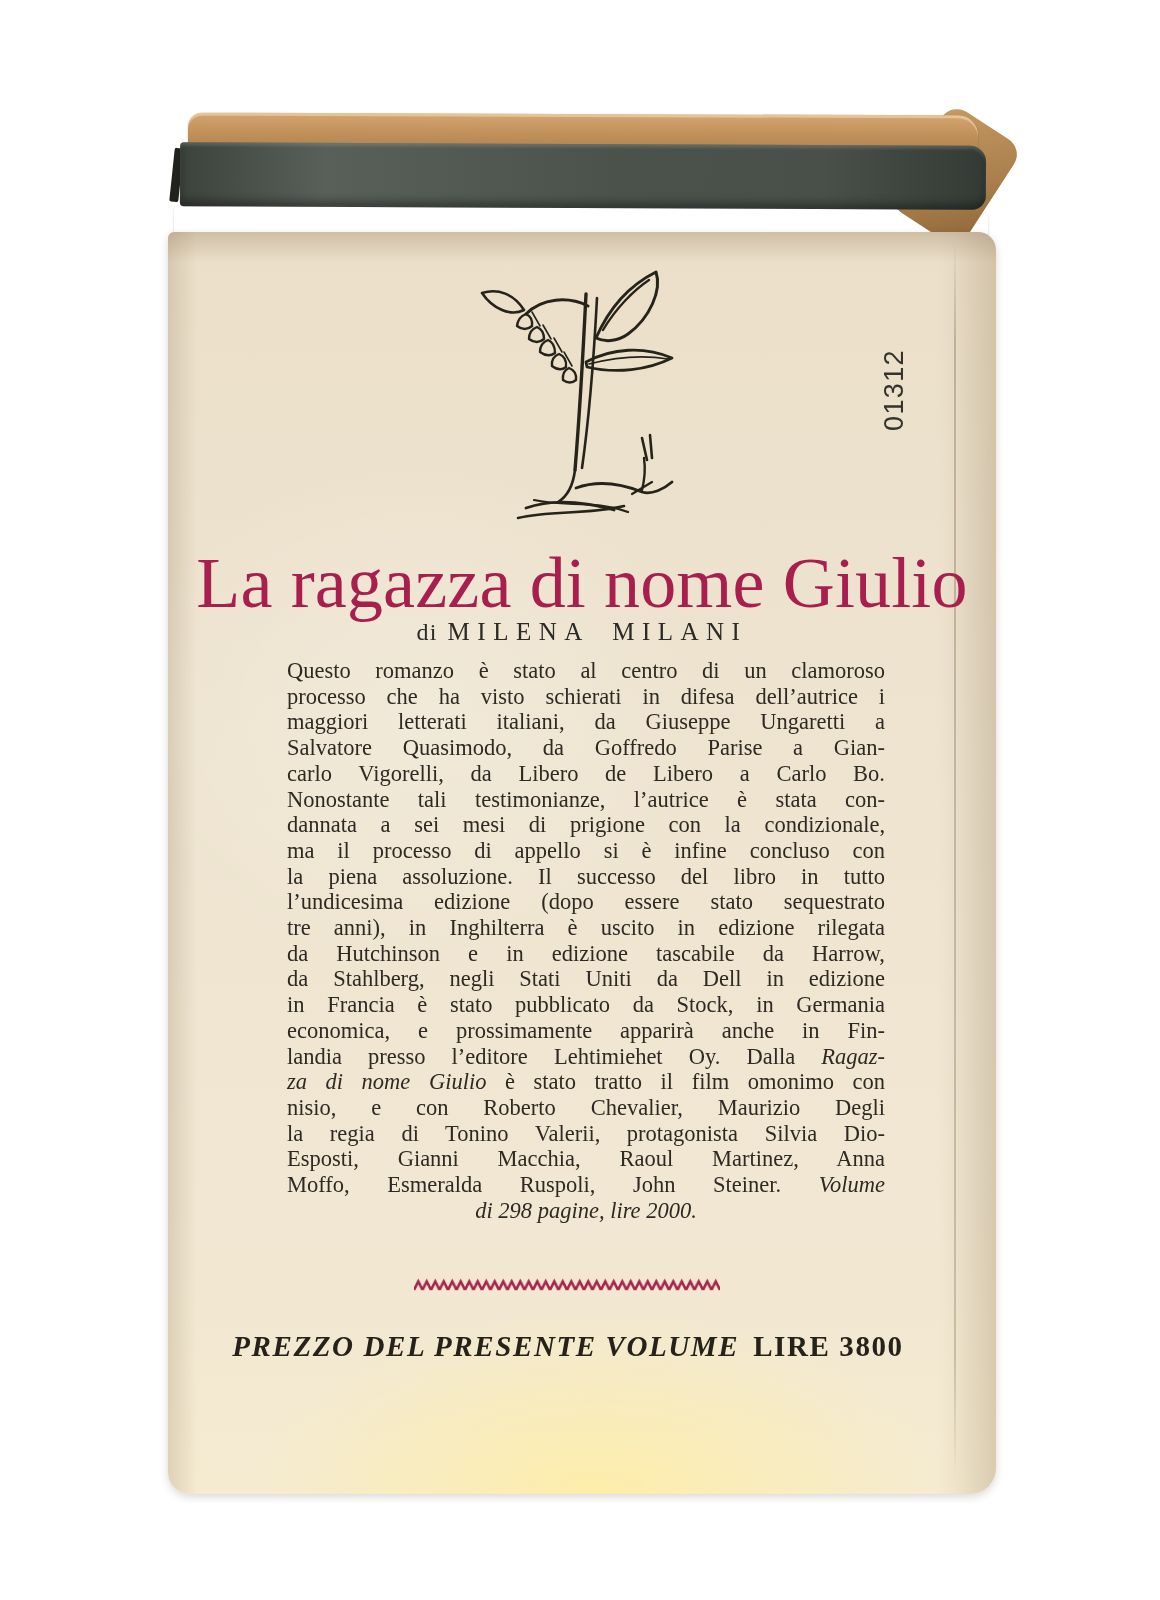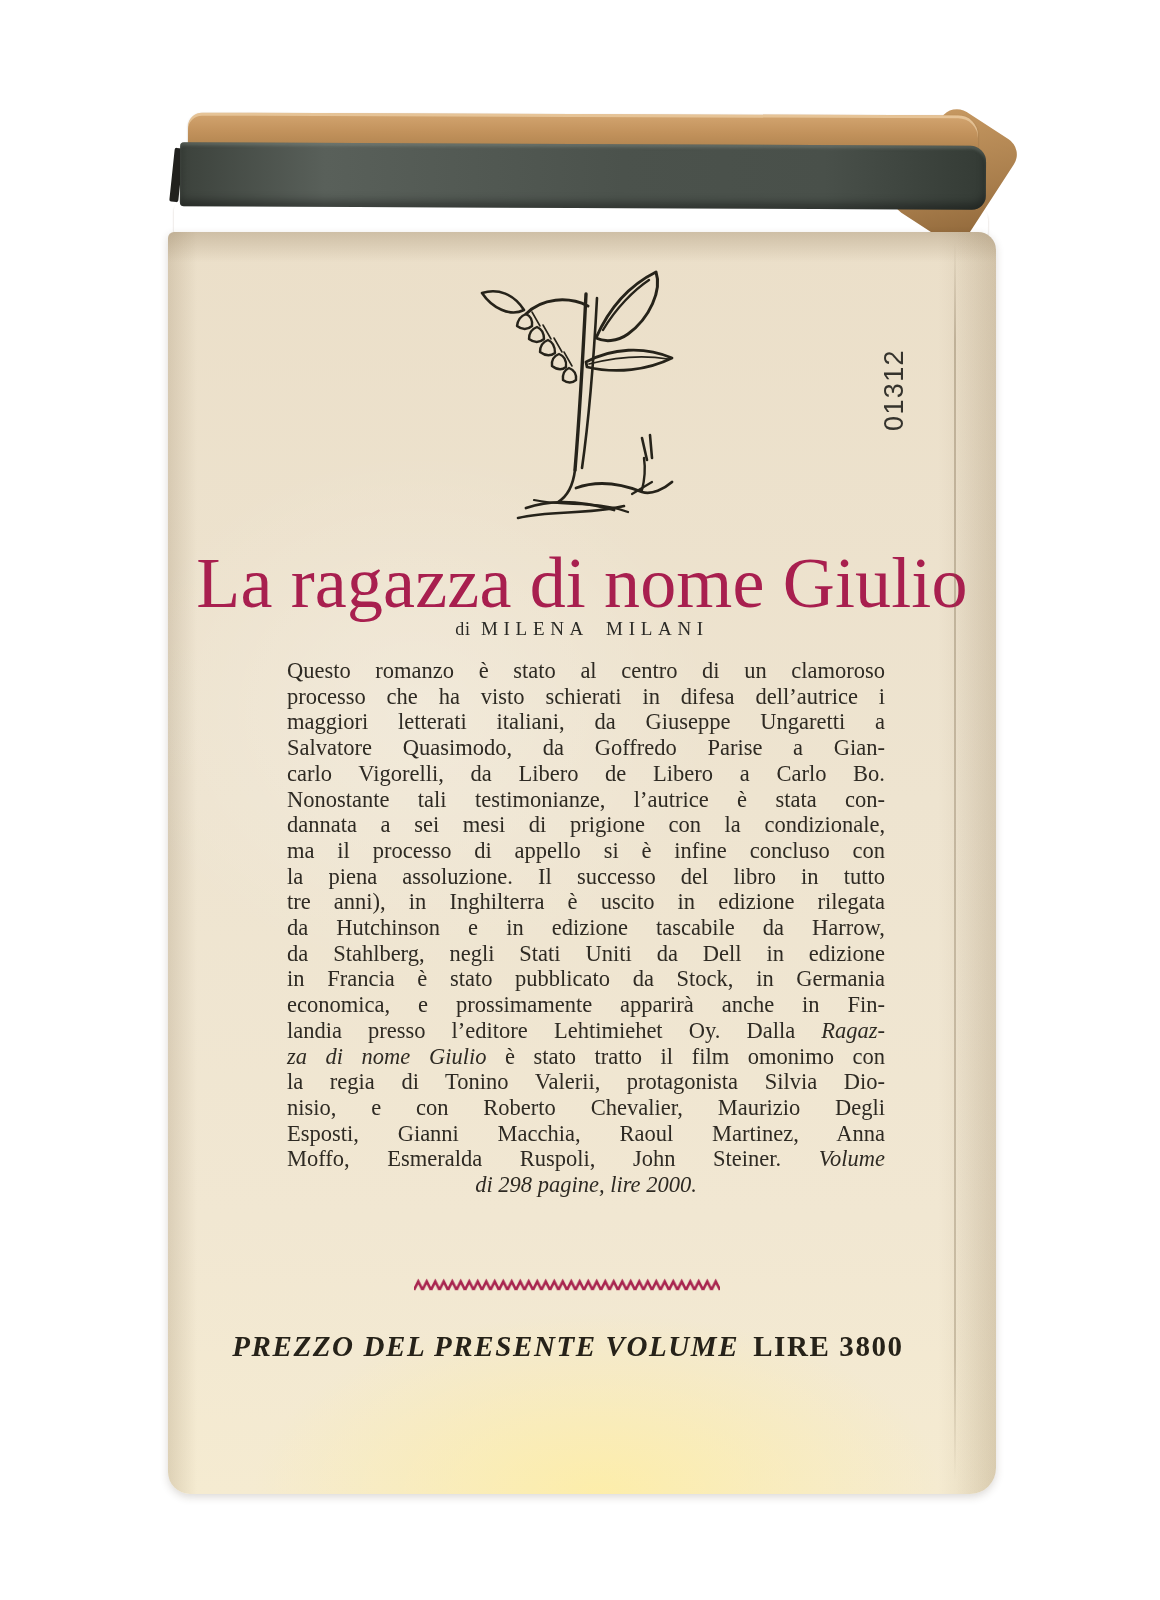--- a/index.html
+++ b/index.html
@@ -39,22 +39,22 @@
   .jacket::before{content:"";position:absolute;right:0;top:0;bottom:0;width:40px;border-radius:0 18px 26px 0;
           background:linear-gradient(90deg,rgba(150,125,85,0),rgba(150,125,85,.10));}
 
   
   .plant{position:absolute;left:268px;top:28px;width:298px;height:278px;}
   .plant path, .plant polyline{fill:none;stroke:#26231a;stroke-linecap:round;stroke-linejoin:round;}
 
   .title{position:absolute;left:0;top:310px;width:100%;text-align:center;
          font-size:72px;font-weight:400;color:var(--color-title,#a81f4f);letter-spacing:.002em;}
   .byline{position:absolute;left:0;top:386px;width:100%;text-align:center;color:#2b2a26;}
-  .byline .prefix{font-size:18px;letter-spacing:.05em;margin-right:10px;}
-  .byline .author{font-size:19px;letter-spacing:.30em;word-spacing:.4em;}
+  .byline .prefix{font-size:24px;letter-spacing:.05em;margin-right:10px;}
+  .byline .author{font-size:25px;letter-spacing:.30em;word-spacing:.4em;}
 
   .body-text{position:absolute;left:119px;top:426px;width:598px;color:var(--color-body_text,#2e2a23);
              font-size:22.5px;line-height:25.7px;}
   .bline{text-align:justify;text-align-last:justify;white-space:nowrap;}
   .bline{white-space:normal;}
   .bline.center{text-align-last:center;}
   .it{font-style:italic;}
 
   .zigzag{position:absolute;left:246px;top:1046px;width:306px;height:16px;}
 
@@ -120,29 +120,30 @@
       <div class="body-text">
           <div class="bline"><span>Questo romanzo è stato al centro di un clamoroso</span></div>
           <div class="bline"><span>processo che ha visto schierati in difesa dell’autrice i</span></div>
           <div class="bline"><span>maggiori letterati italiani, da Giuseppe Ungaretti a</span></div>
           <div class="bline"><span>Salvatore Quasimodo, da Goffredo Parise a Gian-</span></div>
           <div class="bline"><span>carlo Vigorelli, da Libero de Libero a Carlo Bo.</span></div>
           <div class="bline"><span>Nonostante tali testimonianze, l’autrice è stata con-</span></div>
           <div class="bline"><span>dannata a sei mesi di prigione con la condizionale,</span></div>
           <div class="bline"><span>ma il processo di appello si è infine concluso con</span></div>
           <div class="bline"><span>la piena assoluzione. Il successo del libro in tutto</span></div>
+          <div class="bline"><span>l’undicesima edizione (dopo essere stato sequestrato</span></div>
           <div class="bline"><span>tre anni), in Inghilterra è uscito in edizione rilegata</span></div>
           <div class="bline"><span>da Hutchinson e in edizione tascabile da Harrow,</span></div>
           <div class="bline"><span>da Stahlberg, negli Stati Uniti da Dell in edizione</span></div>
           <div class="bline"><span>in Francia è stato pubblicato da Stock, in Germania</span></div>
           <div class="bline"><span>economica, e prossimamente apparirà anche in Fin-</span></div>
           <div class="bline"><span>landia presso l’editore Lehtimiehet Oy. Dalla </span><span class="it">Ragaz-</span></div>
           <div class="bline"><span class="it">za di nome Giulio</span><span> è stato tratto il film omonimo con</span></div>
+          <div class="bline"><span>nisio, e con Roberto Chevalier, Maurizio Degli</span></div>
           <div class="bline"><span>la regia di Tonino Valerii, protagonista Silvia Dio-</span></div>
-          <div class="bline"><span>nisio, e con Roberto Chevalier, Maurizio Degli</span></div>
           <div class="bline"><span>Esposti, Gianni Macchia, Raoul Martinez, Anna</span></div>
           <div class="bline"><span>Moffo, Esmeralda Ruspoli, John Steiner. </span><span class="it">Volume</span></div>
           <div class="bline center"><span class="it">di 298 pagine, lire 2000.</span></div>
         </div>
 
       <svg class="zigzag" viewBox="0 0 306 16">
         <defs>
           <pattern id="zz" width="8.5" height="16" patternUnits="userSpaceOnUse">
             <path d="M0 12 L4.25 3.5 L8.5 12" fill="none" stroke="var(--color-zigzag,#a8254f)" stroke-width="2.6"></path>
           </pattern>

